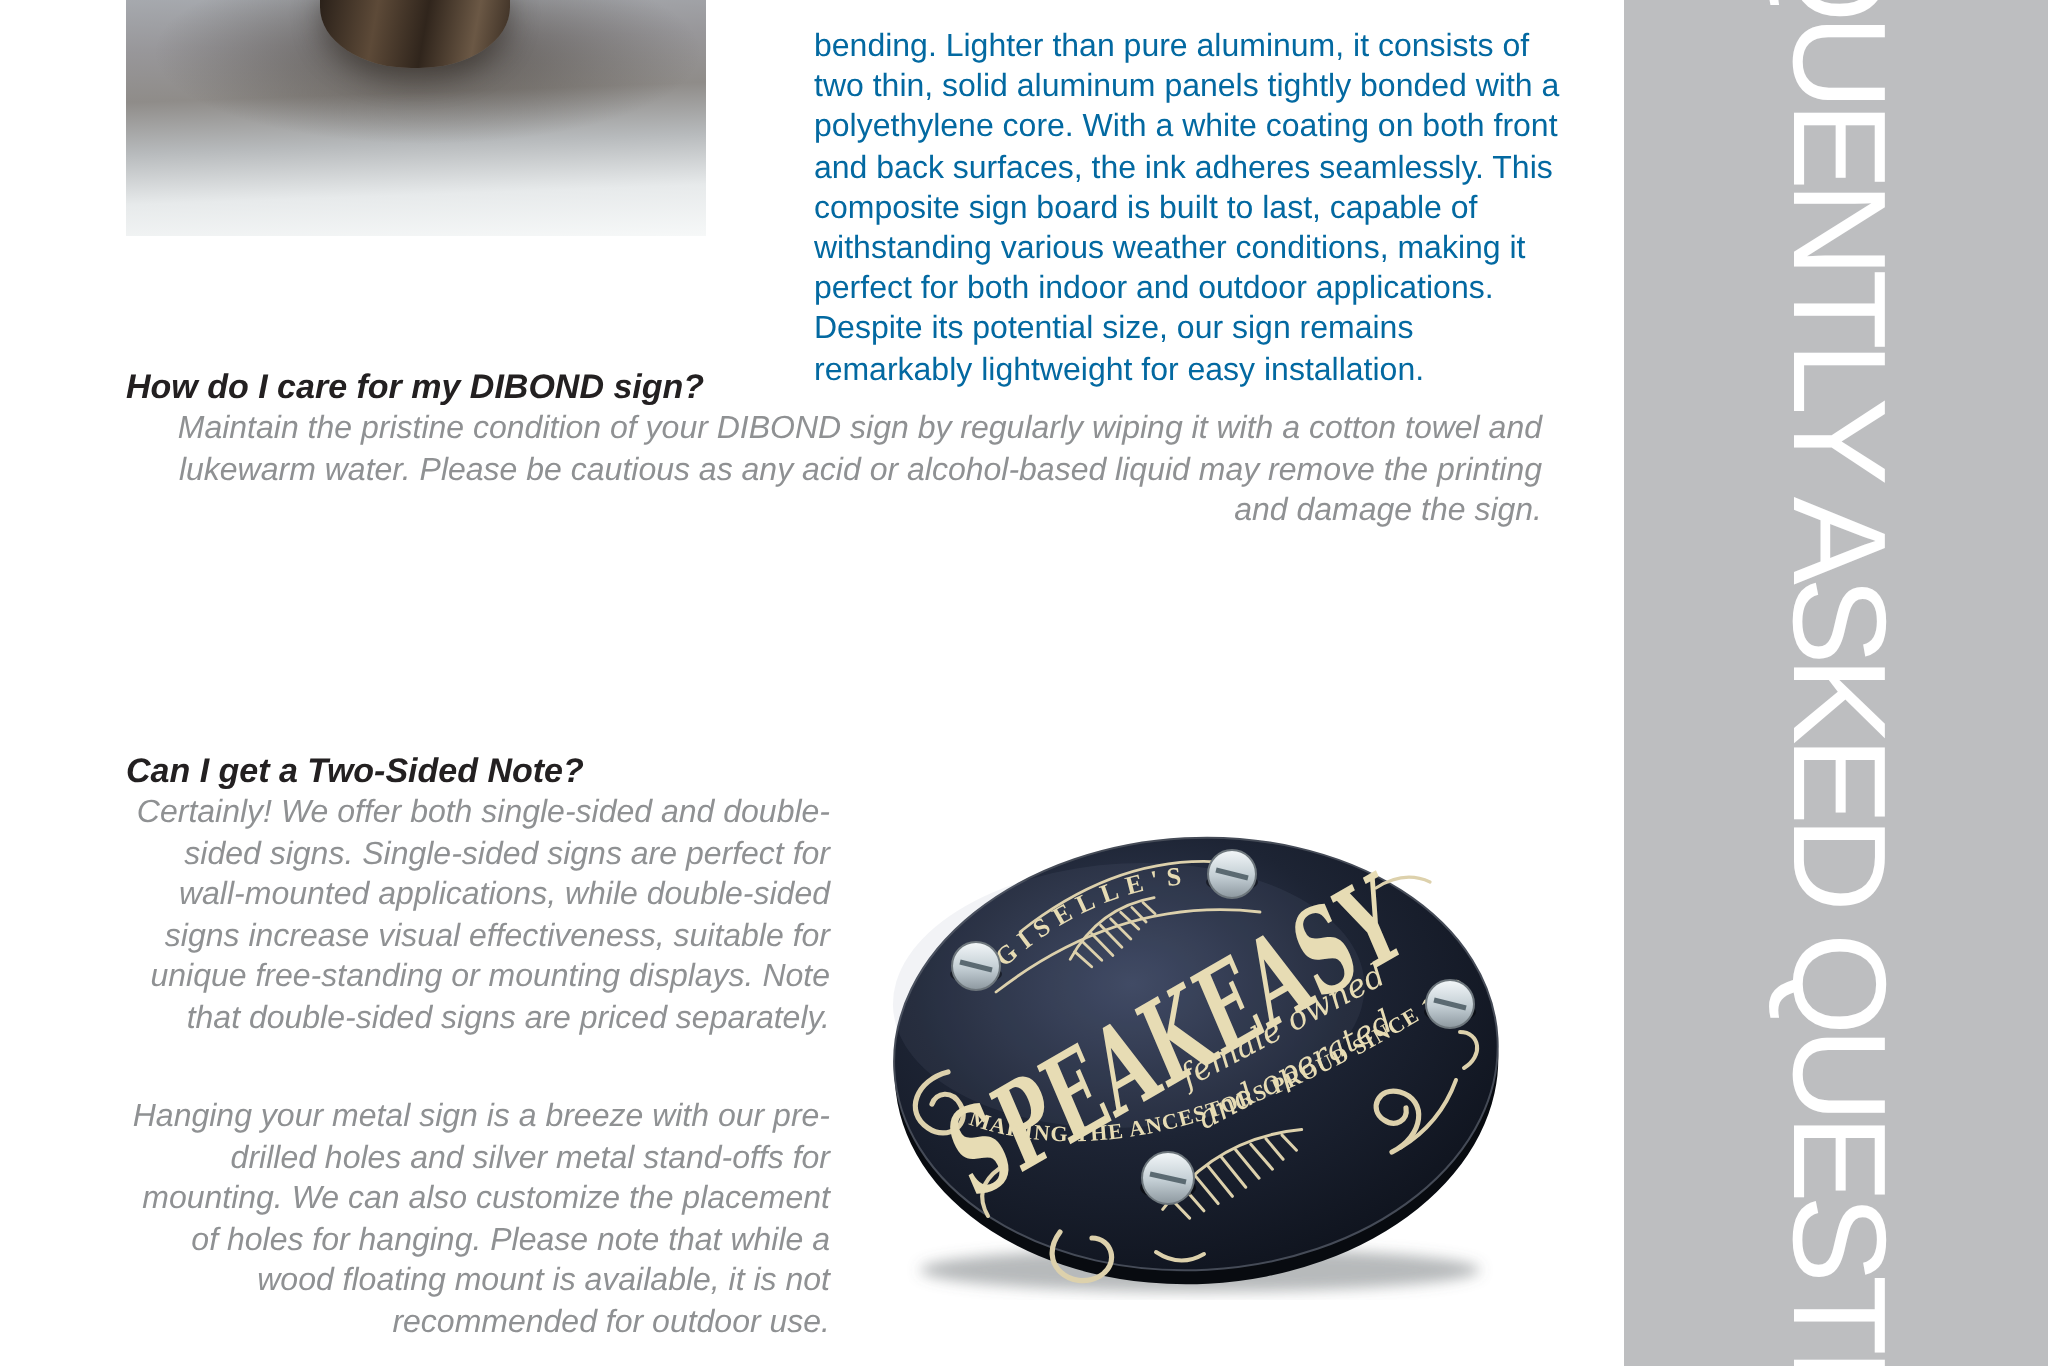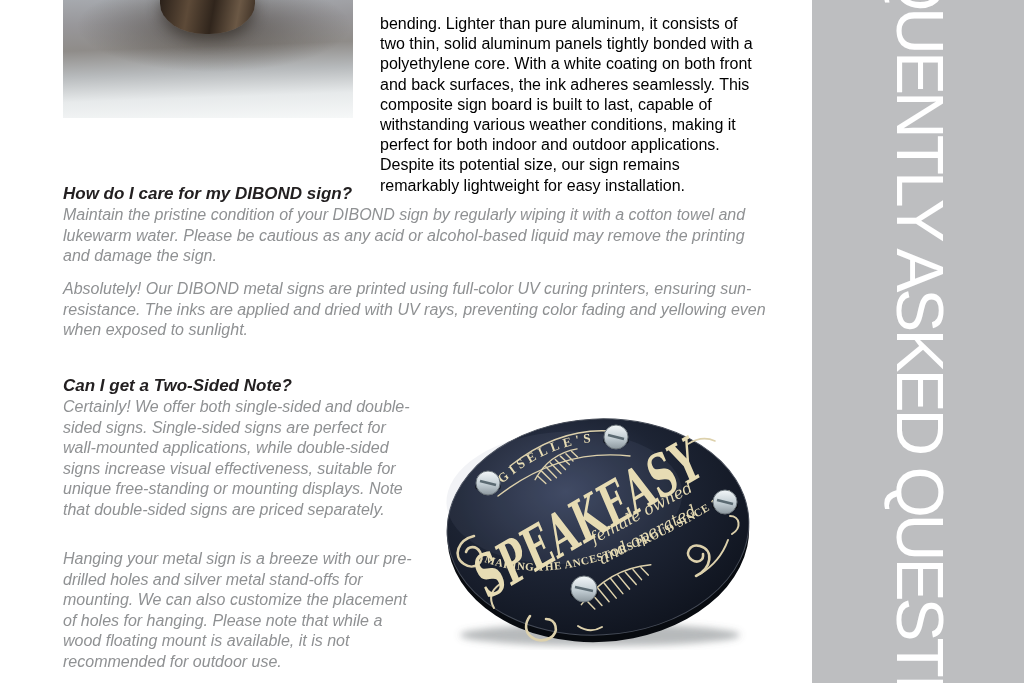--- a/index.html
+++ b/index.html
@@ -18,30 +18,30 @@
     background:radial-gradient(ellipse 190px 64px at 52% 22%, rgba(38,30,22,0.50), rgba(38,30,22,0) 72%);
   }
   .standoff-cylinder{
     position:absolute;left:97px;top:-8px;width:95px;height:42px;
     border-radius:0 0 48% 48% / 0 0 72% 72%;
     background:linear-gradient(100deg,#281f18 0%,#5d4a38 30%,#30251c 55%,#6b5845 80%,#372b21 100%);
     box-shadow:0 6px 14px rgba(30,24,18,0.45);
   }
   
   .intro{
-    position:absolute;left:380px;top:-4px;width:374px;
-    font-size:16px;line-height:20.2px;color:#000000;margin-top:18px;
+    position:absolute;left:407px;top:-4px;width:374px;
+    font-size:16px;line-height:20.2px;color:#0369a1;margin-top:18px;
   }
   .faq{position:absolute;font-style:italic;}
   .faq .q{
     margin:0 0 2px 0;font-size:17px;line-height:19px;
     font-weight:bold;color:#232021;
   }
   .faq .a{
-    margin:0;font-size:16px;line-height:20.5px;color:#8f9193;
+    margin:0;font-size:16px;line-height:20.5px;color:#8f9193;text-align:right;
   }
   .faq-1{left:63px;top:184px;width:708px;}
   .faq-2{left:63px;top:279px;width:708px;}
   .faq-3{left:63px;top:376px;width:352px;}
   .faq-4{left:63px;top:549px;width:352px;}
   
   .sidebar{
     position:absolute;left:812px;top:0;width:212px;height:683px;
     background:#bdbec0;overflow:hidden;
   }
@@ -65,21 +65,20 @@
 </div>
 
 <p class="intro">bending. Lighter than pure aluminum, it consists of two thin, solid aluminum panels tightly bonded with a polyethylene core. With a white coating on both front and back surfaces, the ink adheres seamlessly. This composite sign board is built to last, capable of withstanding various weather conditions, making it perfect for both indoor and outdoor applications. Despite its potential size, our sign remains remarkably lightweight for easy installation.</p>
 
 <section class="faq faq-1">
   <h3 class="q">How do I care for my DIBOND sign?</h3>
   <p class="a">Maintain the pristine condition of your DIBOND sign by regularly wiping it with a cotton towel and lukewarm water. Please be cautious as any acid or alcohol-based liquid may remove the printing and damage the sign.</p>
 </section>
 
 <section class="faq faq-2">
-  <p class="a">Absolutely! Our DIBOND metal signs are printed using full-color UV curing printers, ensuring sun-resistance. The inks are applied and dried with UV rays, preventing color fading and yellowing even when exposed to sunlight.</p>
 </section>
 
 <section class="faq faq-3">
   <h3 class="q">Can I get a Two-Sided Note?</h3>
   <p class="a">Certainly! We offer both single-sided and double-sided signs. Single-sided signs are perfect for wall-mounted applications, while double-sided signs increase visual effectiveness, suitable for unique free-standing or mounting displays. Note that double-sided signs are priced separately.</p>
 </section>
 
 <section class="faq faq-4">
   <p class="a">Hanging your metal sign is a breeze with our pre-drilled holes and silver metal stand-offs for mounting. We can also customize the placement of holes for hanging. Please note that while a wood floating mount is available, it is not recommended for outdoor use.</p>
 </section>

